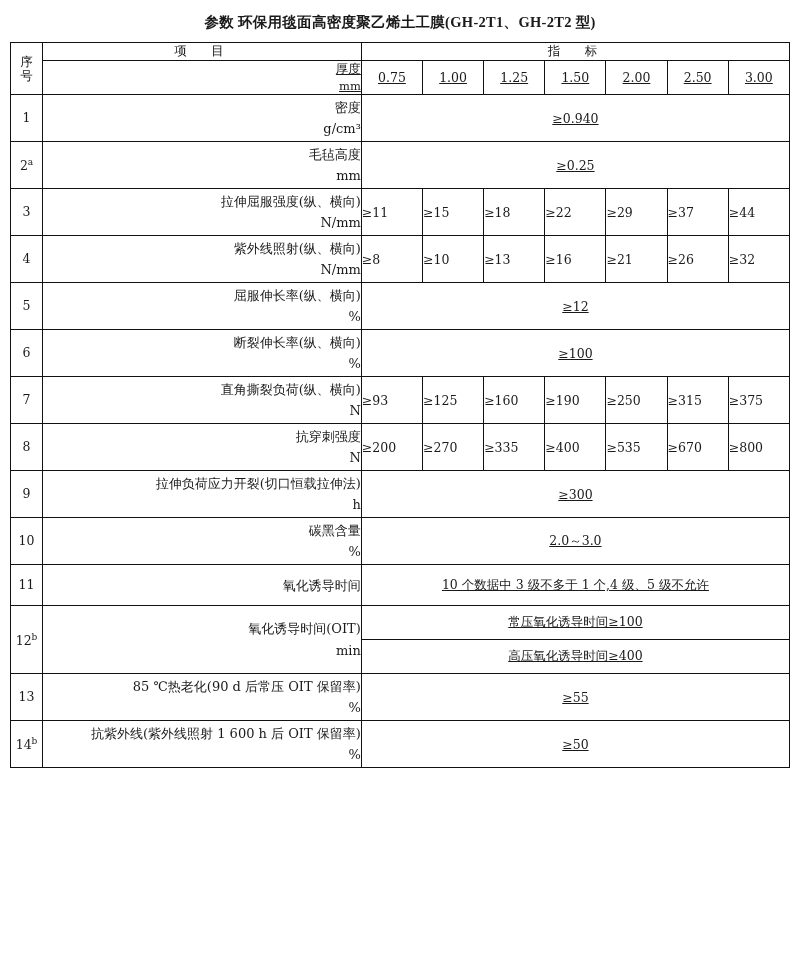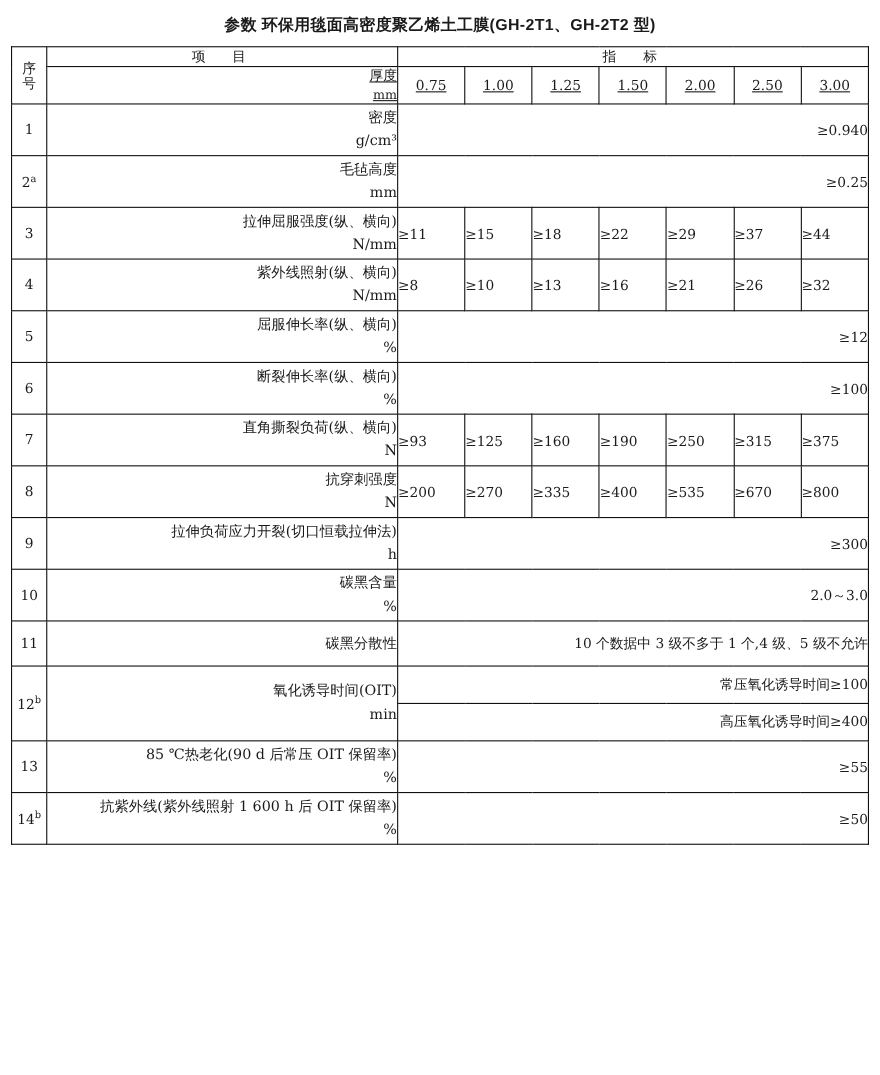--- a/index.html
+++ b/index.html
@@ -21,21 +21,21 @@
     position: relative;
     box-sizing: border-box;
     padding: 0 10px;
   }
   .doc-title {
     text-align: center;
     font-size: 14.5px;
     font-weight: bold;
     letter-spacing: 0.3px;
     padding: 13px 0 10px 0;
-    font-family: Liberation Sans, sans-serif;
+    font-family: Liberation Serif, serif;
   }
   table.spec {
     border-collapse: collapse;
     width: 780px;
     margin: 0 auto;
     table-layout: fixed;
     background: #fff;
   }
   table.spec td, table.spec th {
     border: 1px solid #111;
@@ -101,22 +101,23 @@
     display: block;
     font-size: 13px;
     margin-top: 2px;
     margin-left: 1px;
   }
   .val {
     font-size: 12.5px;
     white-space: nowrap;
   }
   .val-wide {
-    text-align: right;
-    font-size: 13px;
+    text-align: center;
+    font-size: 13px;
+    text-decoration: underline;
   }
   .row-tall td { height: 46px; }
   .row-med td { height: 40px; }
 </style>
 </head>
 <body>
 
 <div id="page">
 
   <div class="doc-title">参数 环保用毯面高密度聚乙烯土工膜(GH-2T1、GH-2T2 型)</div>
@@ -268,21 +269,21 @@
         <td class="item-cell">
           <span class="name">碳黑含量</span>
           <span class="unit">%</span>
         </td>
         <td colspan="7" class="val-wide">2.0～3.0</td>
       </tr>
 
       <tr class="row-med">
         <td class="no-cell"><span>11</span></td>
         <td class="item-cell">
-          <span class="name">碳黑分散性</span>
+          <span class="name">氧化诱导时间</span>
         </td>
         <td colspan="7" class="val-wide">10 个数据中 3 级不多于 1 个,4 级、5 级不允许</td>
       </tr>
 
       <tr>
         <td rowspan="2" class="no-cell"><span>12</span><sup>b</sup></td>
         <td rowspan="2" class="item-cell">
           <span class="name">氧化诱导时间(OIT)</span>
           <span class="unit">min</span>
         </td>

